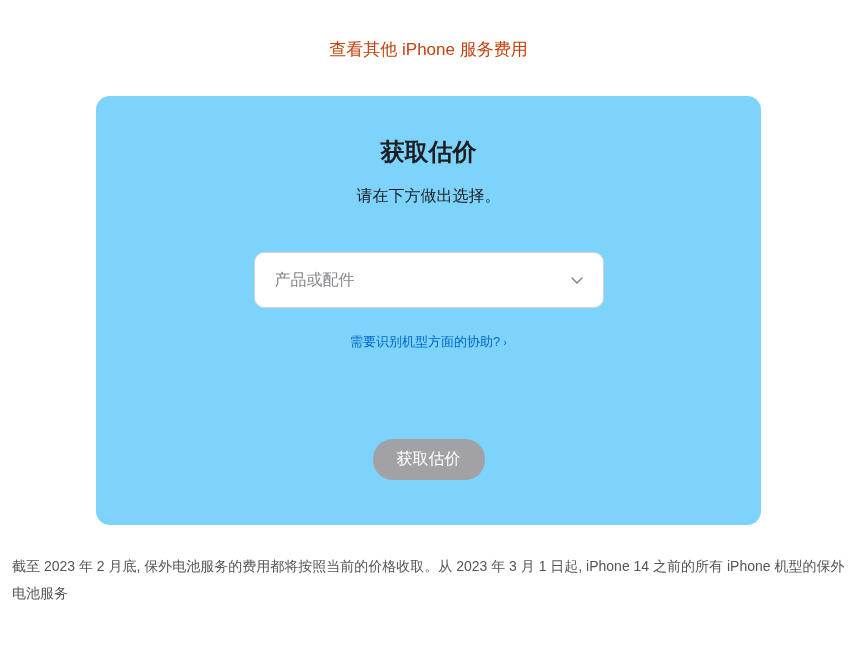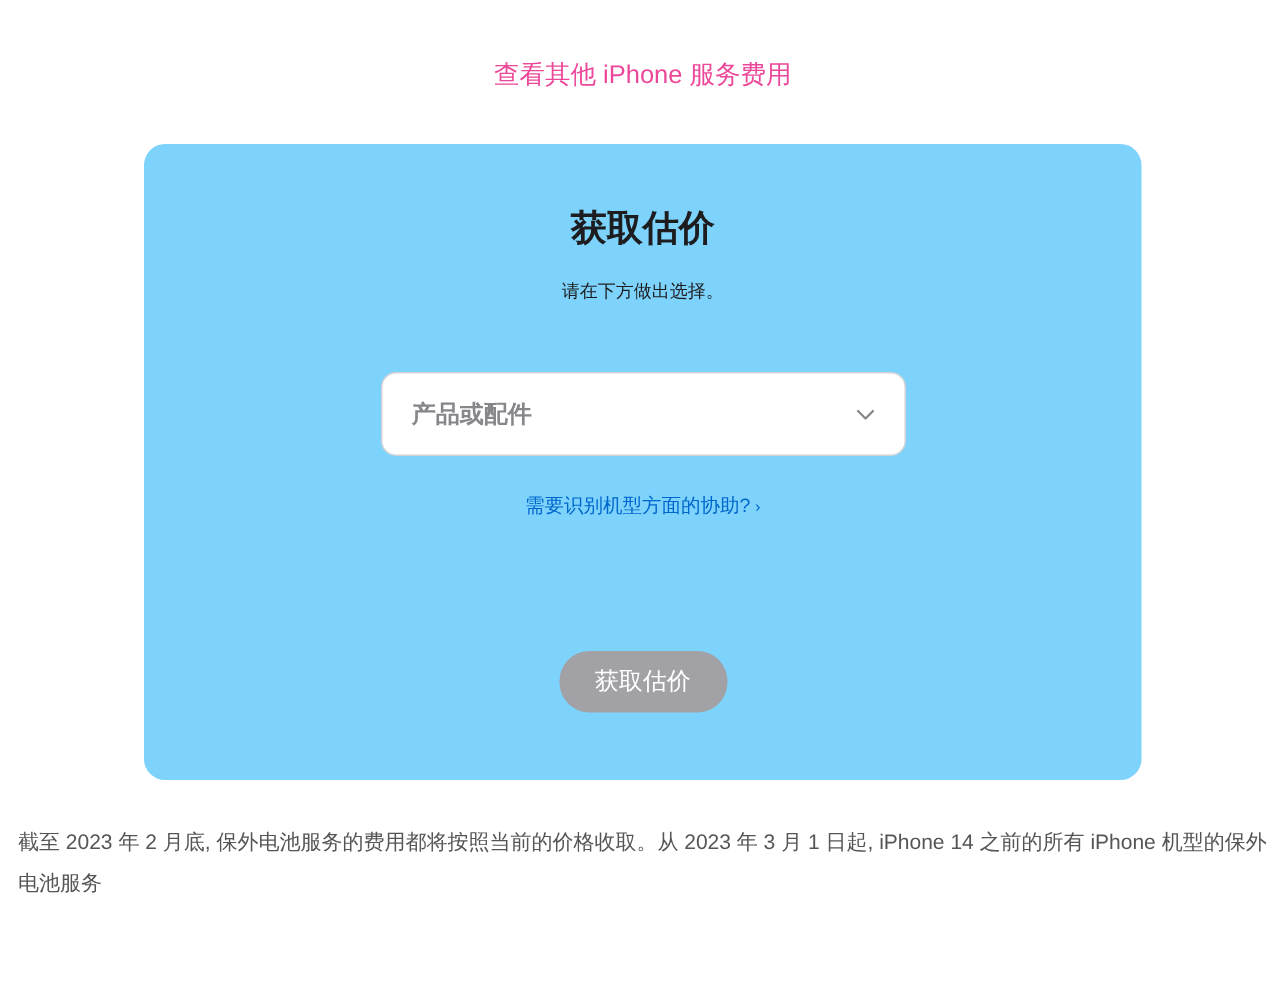--- a/index.html
+++ b/index.html
@@ -13,41 +13,41 @@
       width: 857px;
       height: 663px;
       position: relative;
     }
     .top-link {
       text-align: center;
       padding-top: 38px;
       padding-bottom: 35px;
     }
     .top-link a {
-      color: #ec4899;
+      color: #c2410c;
       font-size: 17px;
       text-decoration: none;
     }
     .card {
       background: #7dd3fc;
       border-radius: 14px;
       width: 665px;
       margin: 0 auto;
       padding: 40px 60px 45px;
     }
     .card-title {
       text-align: center;
       font-size: 24px;
       font-weight: 600;
       color: #1d1d1f;
       margin-bottom: 18px;
     }
     .card-subtitle {
       text-align: center;
-      font-size: 12px;
+      font-size: 16px;
       color: #1d1d1f;
       margin-bottom: 45px;
     }
     .select-wrapper {
       width: 350px;
       margin: 0 auto 24px;
       position: relative;
     }
     .select-box {
       width: 100%;
@@ -55,21 +55,20 @@
       background: #ffffff;
       border: 1px solid #d2d2d7;
       border-radius: 10px;
       padding: 0 20px;
       font-size: 16px;
       color: #86868b;
       display: flex;
       align-items: center;
       justify-content: space-between;
       cursor: pointer;
-      font-weight: bold;
     }
     .chevron {
       color: #86868b;
       font-size: 12px;
     }
     .help-link {
       text-align: center;
       margin-top: 20px;
       margin-bottom: 88px;
     }

